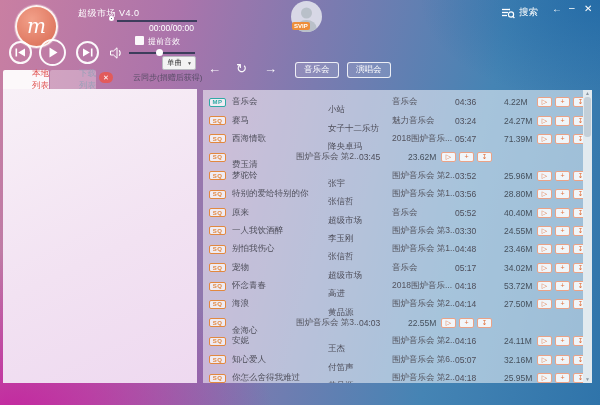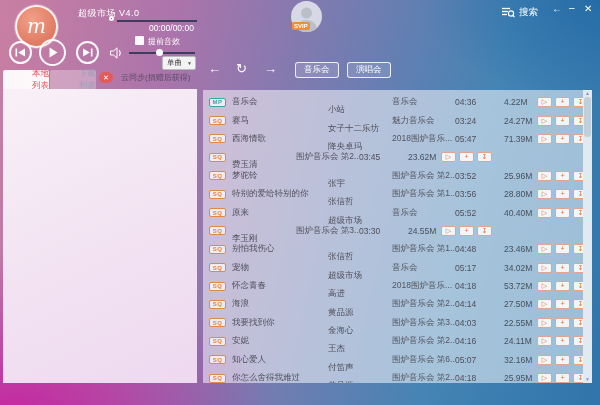--- a/index.html
+++ b/index.html
@@ -29,21 +29,21 @@
 
   #avatar { left:291px; top:1px; width:31px; height:31px; border-radius:50%;
     background:rgba(238,240,244,0.8); overflow:hidden; }
   #svip { left:292px; top:22px; background:#ee8e3a; color:#fff; font-size:6px; font-weight:bold;
     padding:1px 2px; border-radius:2px; line-height:6px; }
 
   #search-box { left:325px; top:4px; width:168px; height:22px; background:#dcebf2;
     border-radius:2px; display:flex; align-items:center; }
   #search-box svg { margin-left:8px; flex:none; }
   #search-value { flex:1; text-align:center; color:#49535e; font-size:9px; padding-right:14px; }
-  #search-btn { left:501px; top:6px; display:flex; align-items:flex-start; gap:4px; color:#fff;
+  #search-btn { left:501px; top:6px; display:flex; align-items:flex-end; gap:4px; color:#fff;
     font-size:9.5px; cursor:pointer; }
 
   .winbtn { color:#fff; font-size:10px; line-height:10px; cursor:pointer; }
   #win-back { left:552px; top:4px; } #win-min { left:569px; top:3px; } #win-close { left:584px; top:4px; }
 
   
   .cbtn { border:2px solid rgba(255,255,255,0.95); border-radius:50%;
     display:flex; align-items:center; justify-content:center; cursor:pointer; }
   #btn-prev { left:9px;  top:41px; width:23px; height:23px; }
   #btn-play { left:39px; top:39px; width:27px; height:27px; }
@@ -60,21 +60,21 @@
     border:1px solid #b9b9c0; border-radius:2px; display:flex; align-items:center;
     font-size:7.5px; color:#333; cursor:pointer; }
   #mode-select .val { padding-left:4px; flex:1; }
   #mode-select .caret { font-size:5px; color:#555; padding-right:3px; }
 
   
   .tab { top:70px; height:19px; width:46px; display:flex; align-items:center; justify-content:center;
     font-size:8.5px; border-radius:2px 2px 0 0; cursor:pointer;padding-left:29px; }
   #tab-local { left:3px; background:rgba(255,255,255,0.95); color:#e0504e; }
   #tab-download { left:50px; background:rgba(255,255,255,0.30); color:#9aa0b8; }
-  #cloud-sync { left:99px; top:72px; display:flex; align-items:center; gap:8px; cursor:pointer; }
+  #cloud-sync { left:99px; top:72px; display:flex; align-items:center; gap:20px; cursor:pointer; }
   #cloud-x { width:14px; height:11px; background:#e25b5b; border-radius:6px;
     color:#fff; font-size:7px; line-height:11px; text-align:center; }
   #cloud-label { font-size:8px; color:rgba(85,75,100,0.95); }
 
   
   #left-panel { left:3px; top:89px; width:194px; height:294px;
     background:linear-gradient(155deg, #f8f0f7 0%, #f2e2f2 55%, #eed9f0 100%); }
 
   .nav-arrow { top:61px; color:rgba(255,255,255,0.95); font-size:13px; line-height:16px; cursor:pointer; }
   #nav-back { left:208px; } #nav-refresh { left:236px; } #nav-fwd { left:264px; }
@@ -287,20 +287,21 @@
     <span class="c-size">40.40M</span>
     <span class="acts">
       <span class="act">▷</span>
       <span class="act">+</span>
       <span class="act">↧</span>
     </span>
   </div>
 
   <div class="row">
     <span class="badge sq">SQ</span>
+    <span class="c-title">一人我饮酒醉</span>
     <span class="c-artist">李玉刚</span>
     <span class="c-album">围炉音乐会 第3...</span>
     <span class="c-dur">03:30</span>
     <span class="c-size">24.55M</span>
     <span class="acts">
       <span class="act">▷</span>
       <span class="act">+</span>
       <span class="act">↧</span>
     </span>
   </div>
@@ -356,21 +357,20 @@
     <span class="c-size">27.50M</span>
     <span class="acts">
       <span class="act">▷</span>
       <span class="act">+</span>
       <span class="act">↧</span>
     </span>
   </div>
 
   <div class="row">
     <span class="badge sq">SQ</span>
-    <span class="c-title">我要找到你</span>
     <span class="c-artist">金海心</span>
     <span class="c-album">围炉音乐会 第3...</span>
     <span class="c-dur">04:03</span>
     <span class="c-size">22.55M</span>
     <span class="acts">
       <span class="act">▷</span>
       <span class="act">+</span>
       <span class="act">↧</span>
     </span>
   </div>

